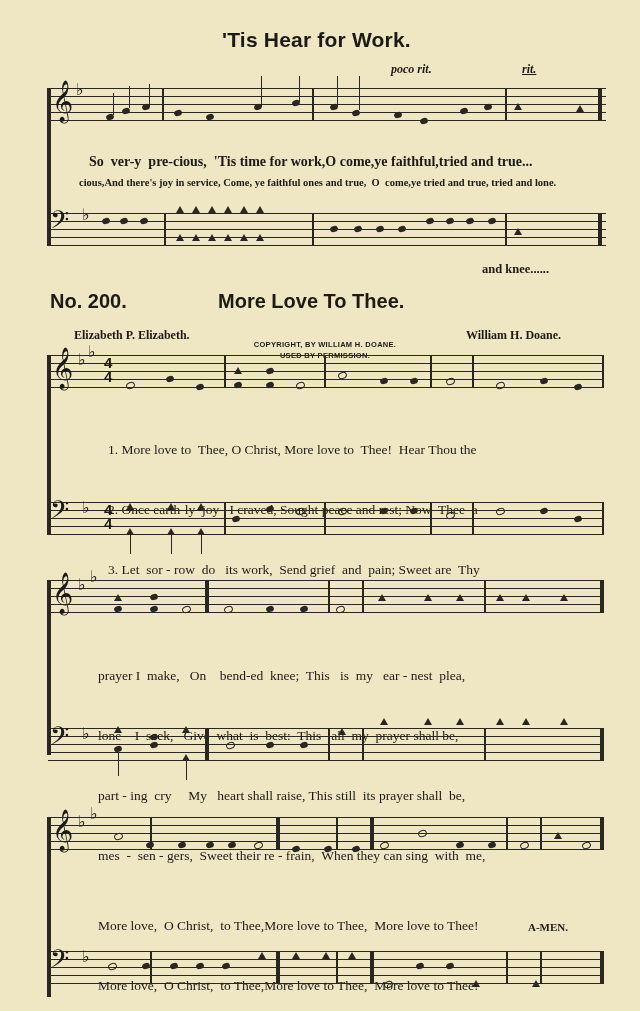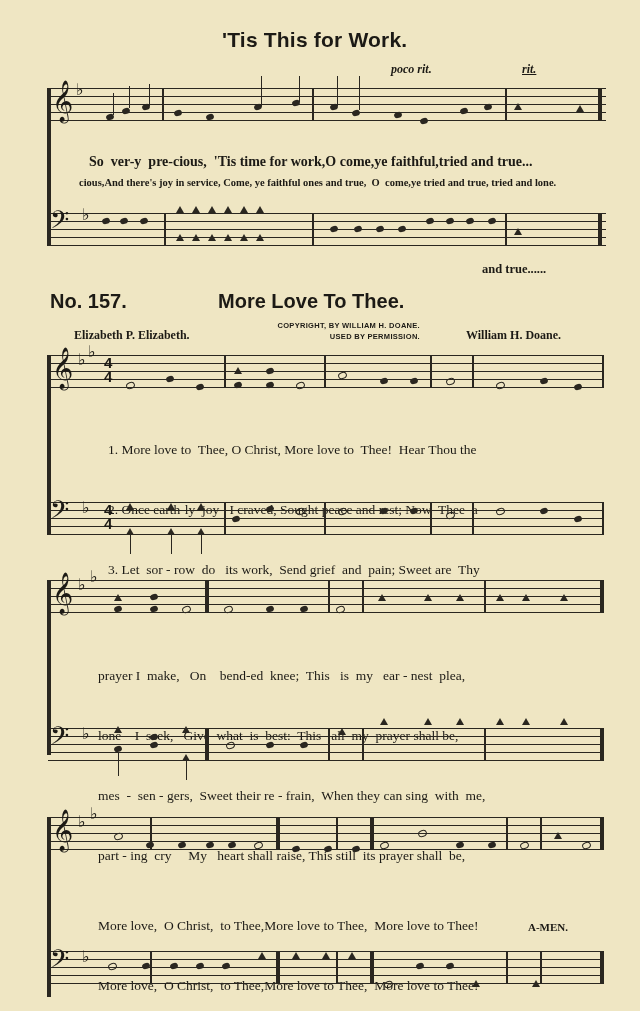--- a/index.html
+++ b/index.html
@@ -23,21 +23,21 @@
   .timesig{position:absolute;font-family:"Liberation Sans",sans-serif;font-weight:bold;font-size:15px;line-height:14px;text-align:center;}
   .note{position:absolute;width:8px;height:6px;background:#2a2720;border-radius:50%;transform:rotate(-20deg);}
   .note.open{background:transparent;border:1.3px solid #2a2720;width:7px;height:5px;}
   .tri{position:absolute;width:0;height:0;border-left:4.5px solid transparent;border-right:4.5px solid transparent;border-bottom:7px solid #2a2720;}
   .stem{position:absolute;width:1.2px;background:#2a2720;}
   .amen{font-family:"Liberation Serif",serif;font-weight:bold;font-size:11px;}
 </style>
 </head>
 <body>
 
-<div class="abs title" style="left:222px;top:28px;">'Tis This for Work.</div>
+<div class="abs title" style="left:222px;top:28px;">'Tis Hear for Work.</div>
 <div class="abs tempo" style="left:391px;top:62px;">poco rit.</div>
 <div class="abs tempo" style="left:522px;top:62px;text-decoration:underline;">rit.</div>
 
 <div class="brace" style="left:47px;top:88px;height:158px;"></div>
 <div class="staff" style="left:48px;top:88px;width:558px;">
   <div class="line" style="top:0"></div>
     <div class="line" style="top:8px"></div>
     <div class="line" style="top:16px"></div>
     <div class="line" style="top:24px"></div>
     <div class="line" style="top:32px"></div>
@@ -106,26 +106,26 @@
 <div class="note" style="left:330px;top:226px;"></div>
 <div class="note" style="left:354px;top:226px;"></div>
 <div class="note" style="left:376px;top:226px;"></div>
 <div class="note" style="left:398px;top:226px;"></div>
 <div class="note" style="left:426px;top:218px;"></div>
 <div class="note" style="left:446px;top:218px;"></div>
 <div class="note" style="left:466px;top:218px;"></div>
 <div class="note" style="left:488px;top:218px;"></div>
 <div class="tri" style="left:514px;top:228px;"></div>
 
-<div class="abs lyric-sm" style="left:482px;top:262px;">and true......</div>
-
-<div class="abs title-sm" style="left:50px;top:290px;">No. 157.</div>
+<div class="abs lyric-sm" style="left:482px;top:262px;">and knee......</div>
+
+<div class="abs title-sm" style="left:50px;top:290px;">No. 200.</div>
 <div class="abs title-sm" style="left:218px;top:290px;">More Love To Thee.</div>
 <div class="abs credit" style="left:74px;top:328px;">Elizabeth P. Elizabeth.</div>
-<div class="abs copy" style="left:230px;top:320px;width:190px;text-align:right;">
+<div class="abs copy" style="left:230px;top:339px;width:190px;">
   <div>COPYRIGHT, BY WILLIAM H. DOANE.</div>
   <div>USED BY PERMISSION.</div>
 </div>
 <div class="abs credit" style="left:466px;top:328px;">William H. Doane.</div>
 
 <div class="brace" style="left:47px;top:355px;height:180px;"></div>
 <div class="staff" style="left:48px;top:355px;width:556px;">
   <div class="line" style="top:0"></div>
     <div class="line" style="top:8px"></div>
     <div class="line" style="top:16px"></div>
@@ -226,22 +226,22 @@
 <div class="tri" style="left:378px;top:594px;"></div>
 <div class="tri" style="left:424px;top:594px;"></div>
 <div class="tri" style="left:456px;top:594px;"></div>
 <div class="tri" style="left:496px;top:594px;"></div>
 <div class="tri" style="left:522px;top:594px;"></div>
 <div class="tri" style="left:560px;top:594px;"></div>
 
 <div class="abs lyric" style="left:98px;top:626px;">
   <div>prayer I  make,   On    bend-ed  knee;  This   is  my   ear - nest  plea,</div>
   <div>lone    I  seek,   Give  what  is  best:  This   all  my  prayer shall be,</div>
+  <div>part - ing  cry     My   heart shall raise, This still  its prayer shall  be,</div>
   <div>mes  -  sen - gers,  Sweet their re - frain,  When they can sing  with  me,</div>
-  <div>part - ing  cry     My   heart shall raise, This still  its prayer shall  be,</div>
 </div>
 
 <div class="staff" style="left:48px;top:728px;width:556px;">
   <div class="line" style="top:0"></div>
     <div class="line" style="top:8px"></div>
     <div class="line" style="top:16px"></div>
     <div class="line" style="top:24px"></div>
     <div class="line" style="top:32px"></div>
 </div>
 <span class="clef" style="left:50px;top:724px;font-size:30px;">𝄢</span>

